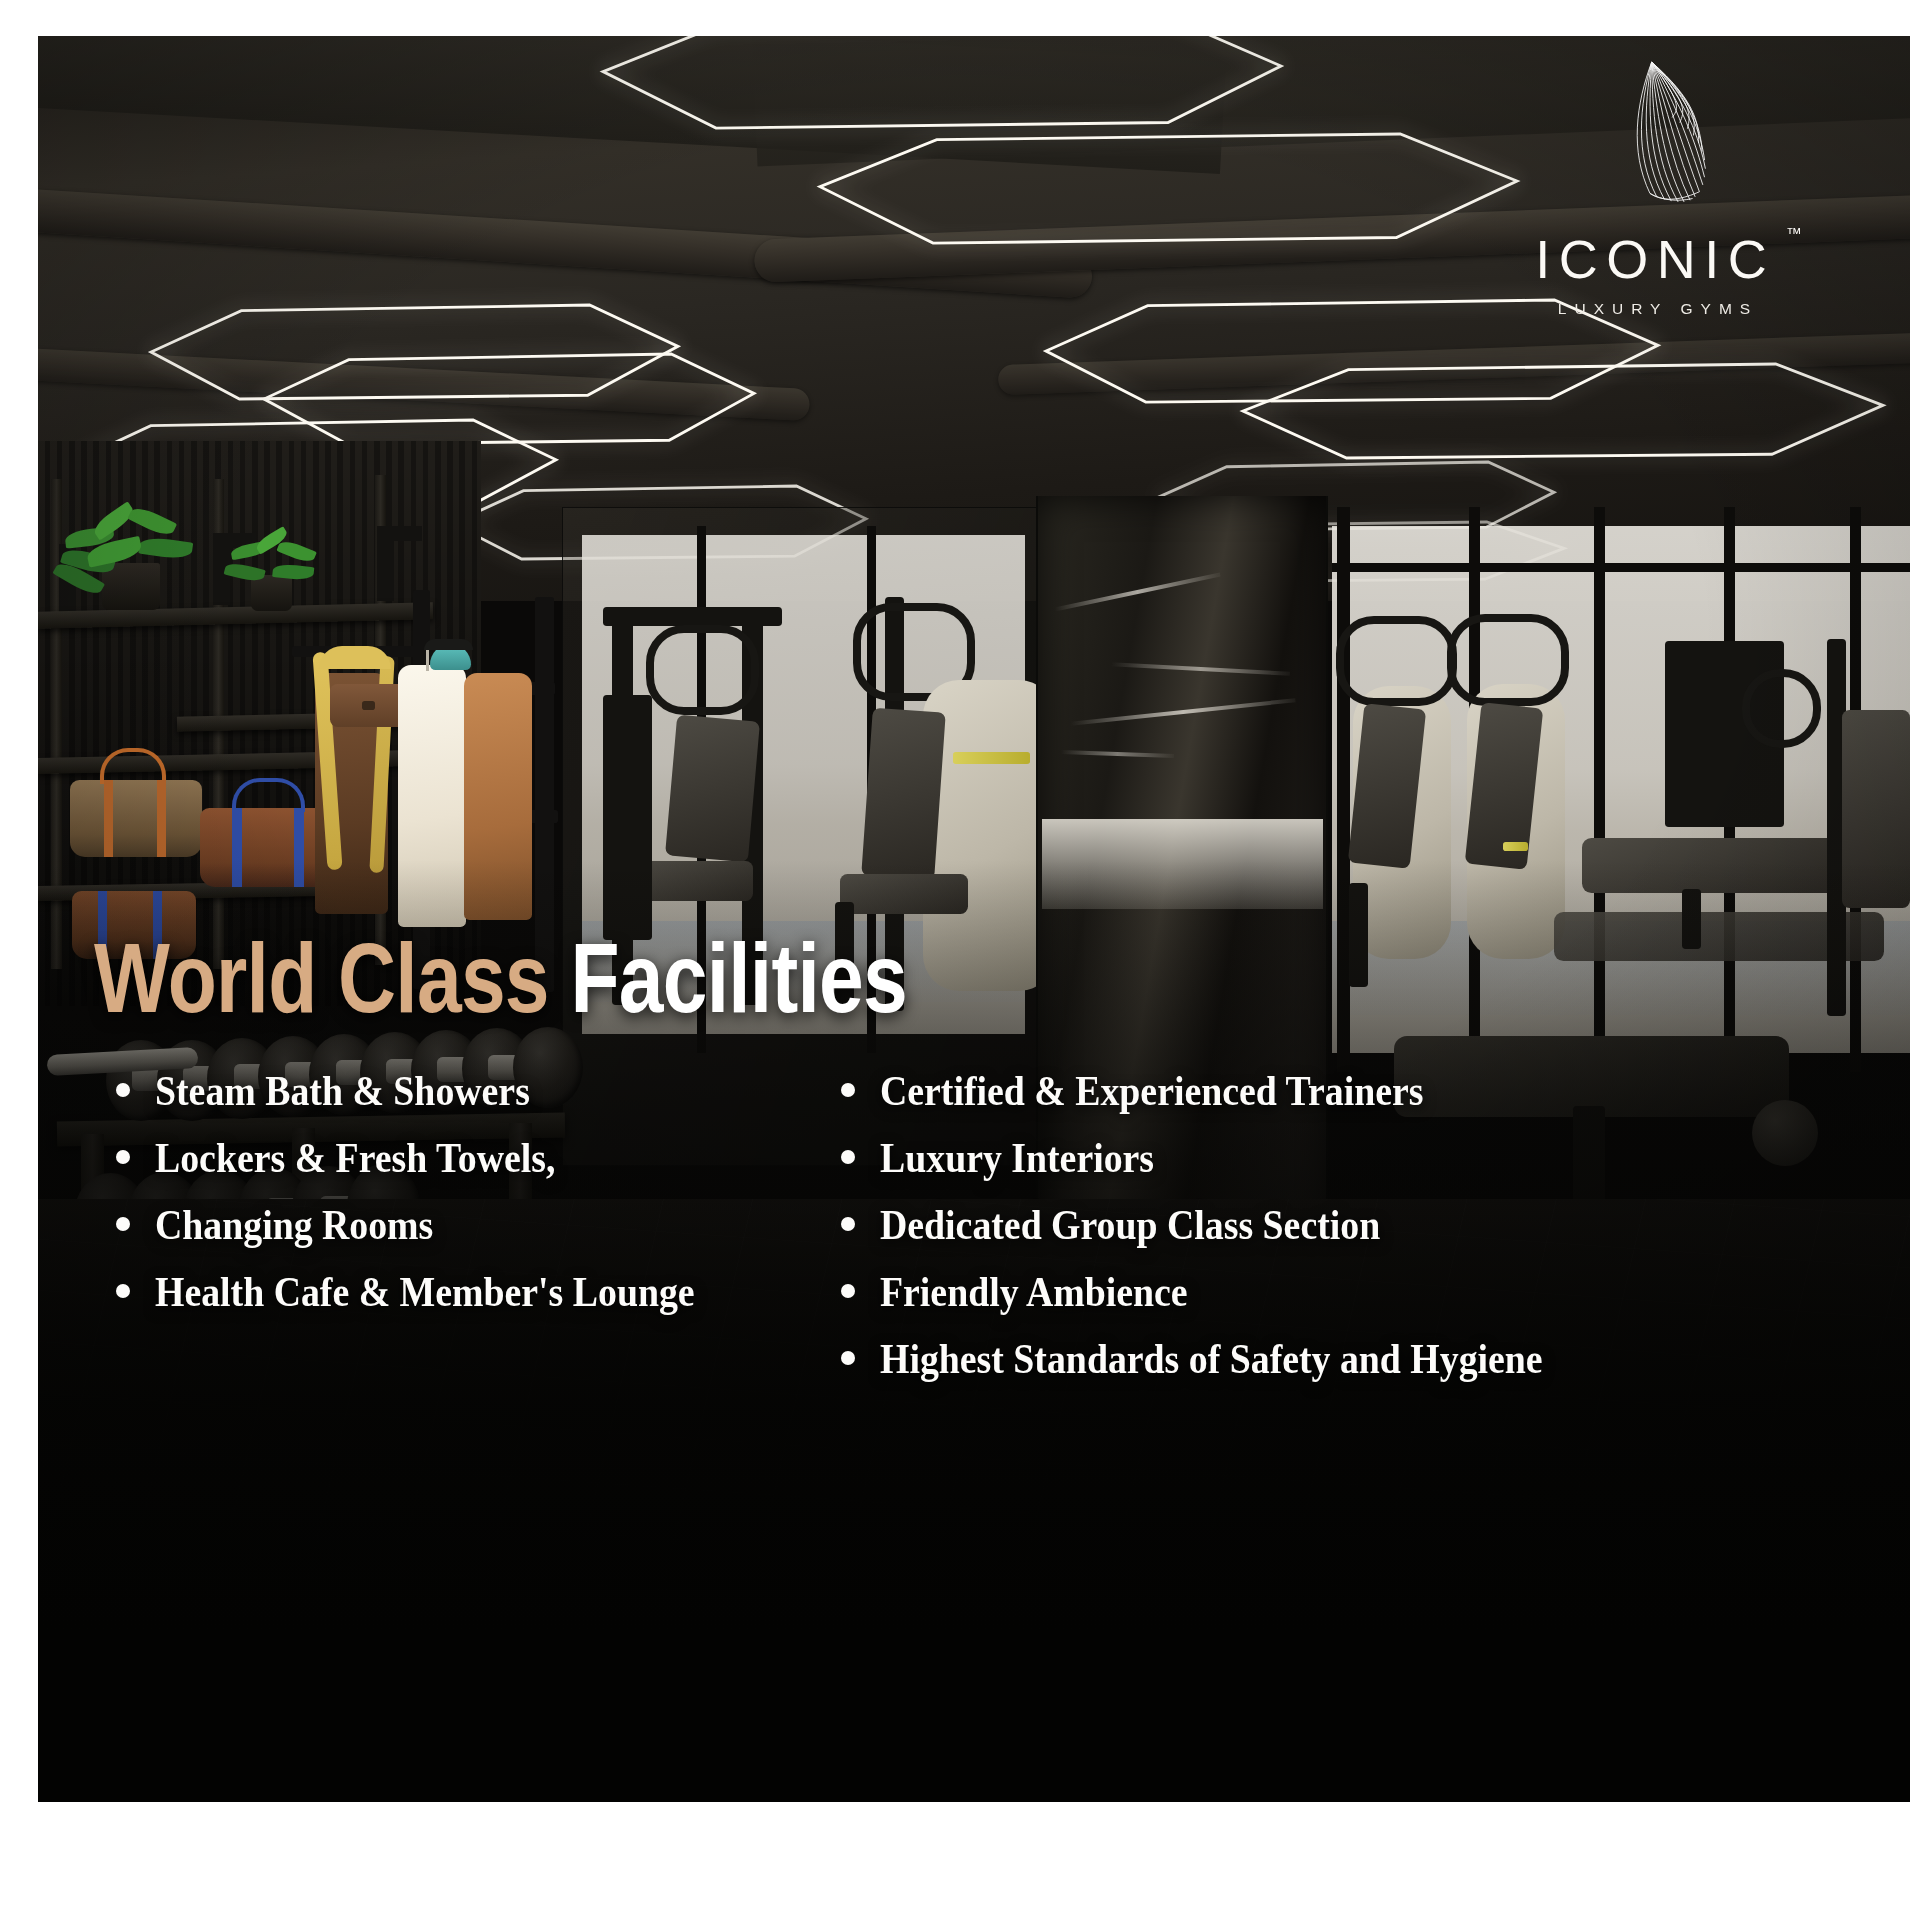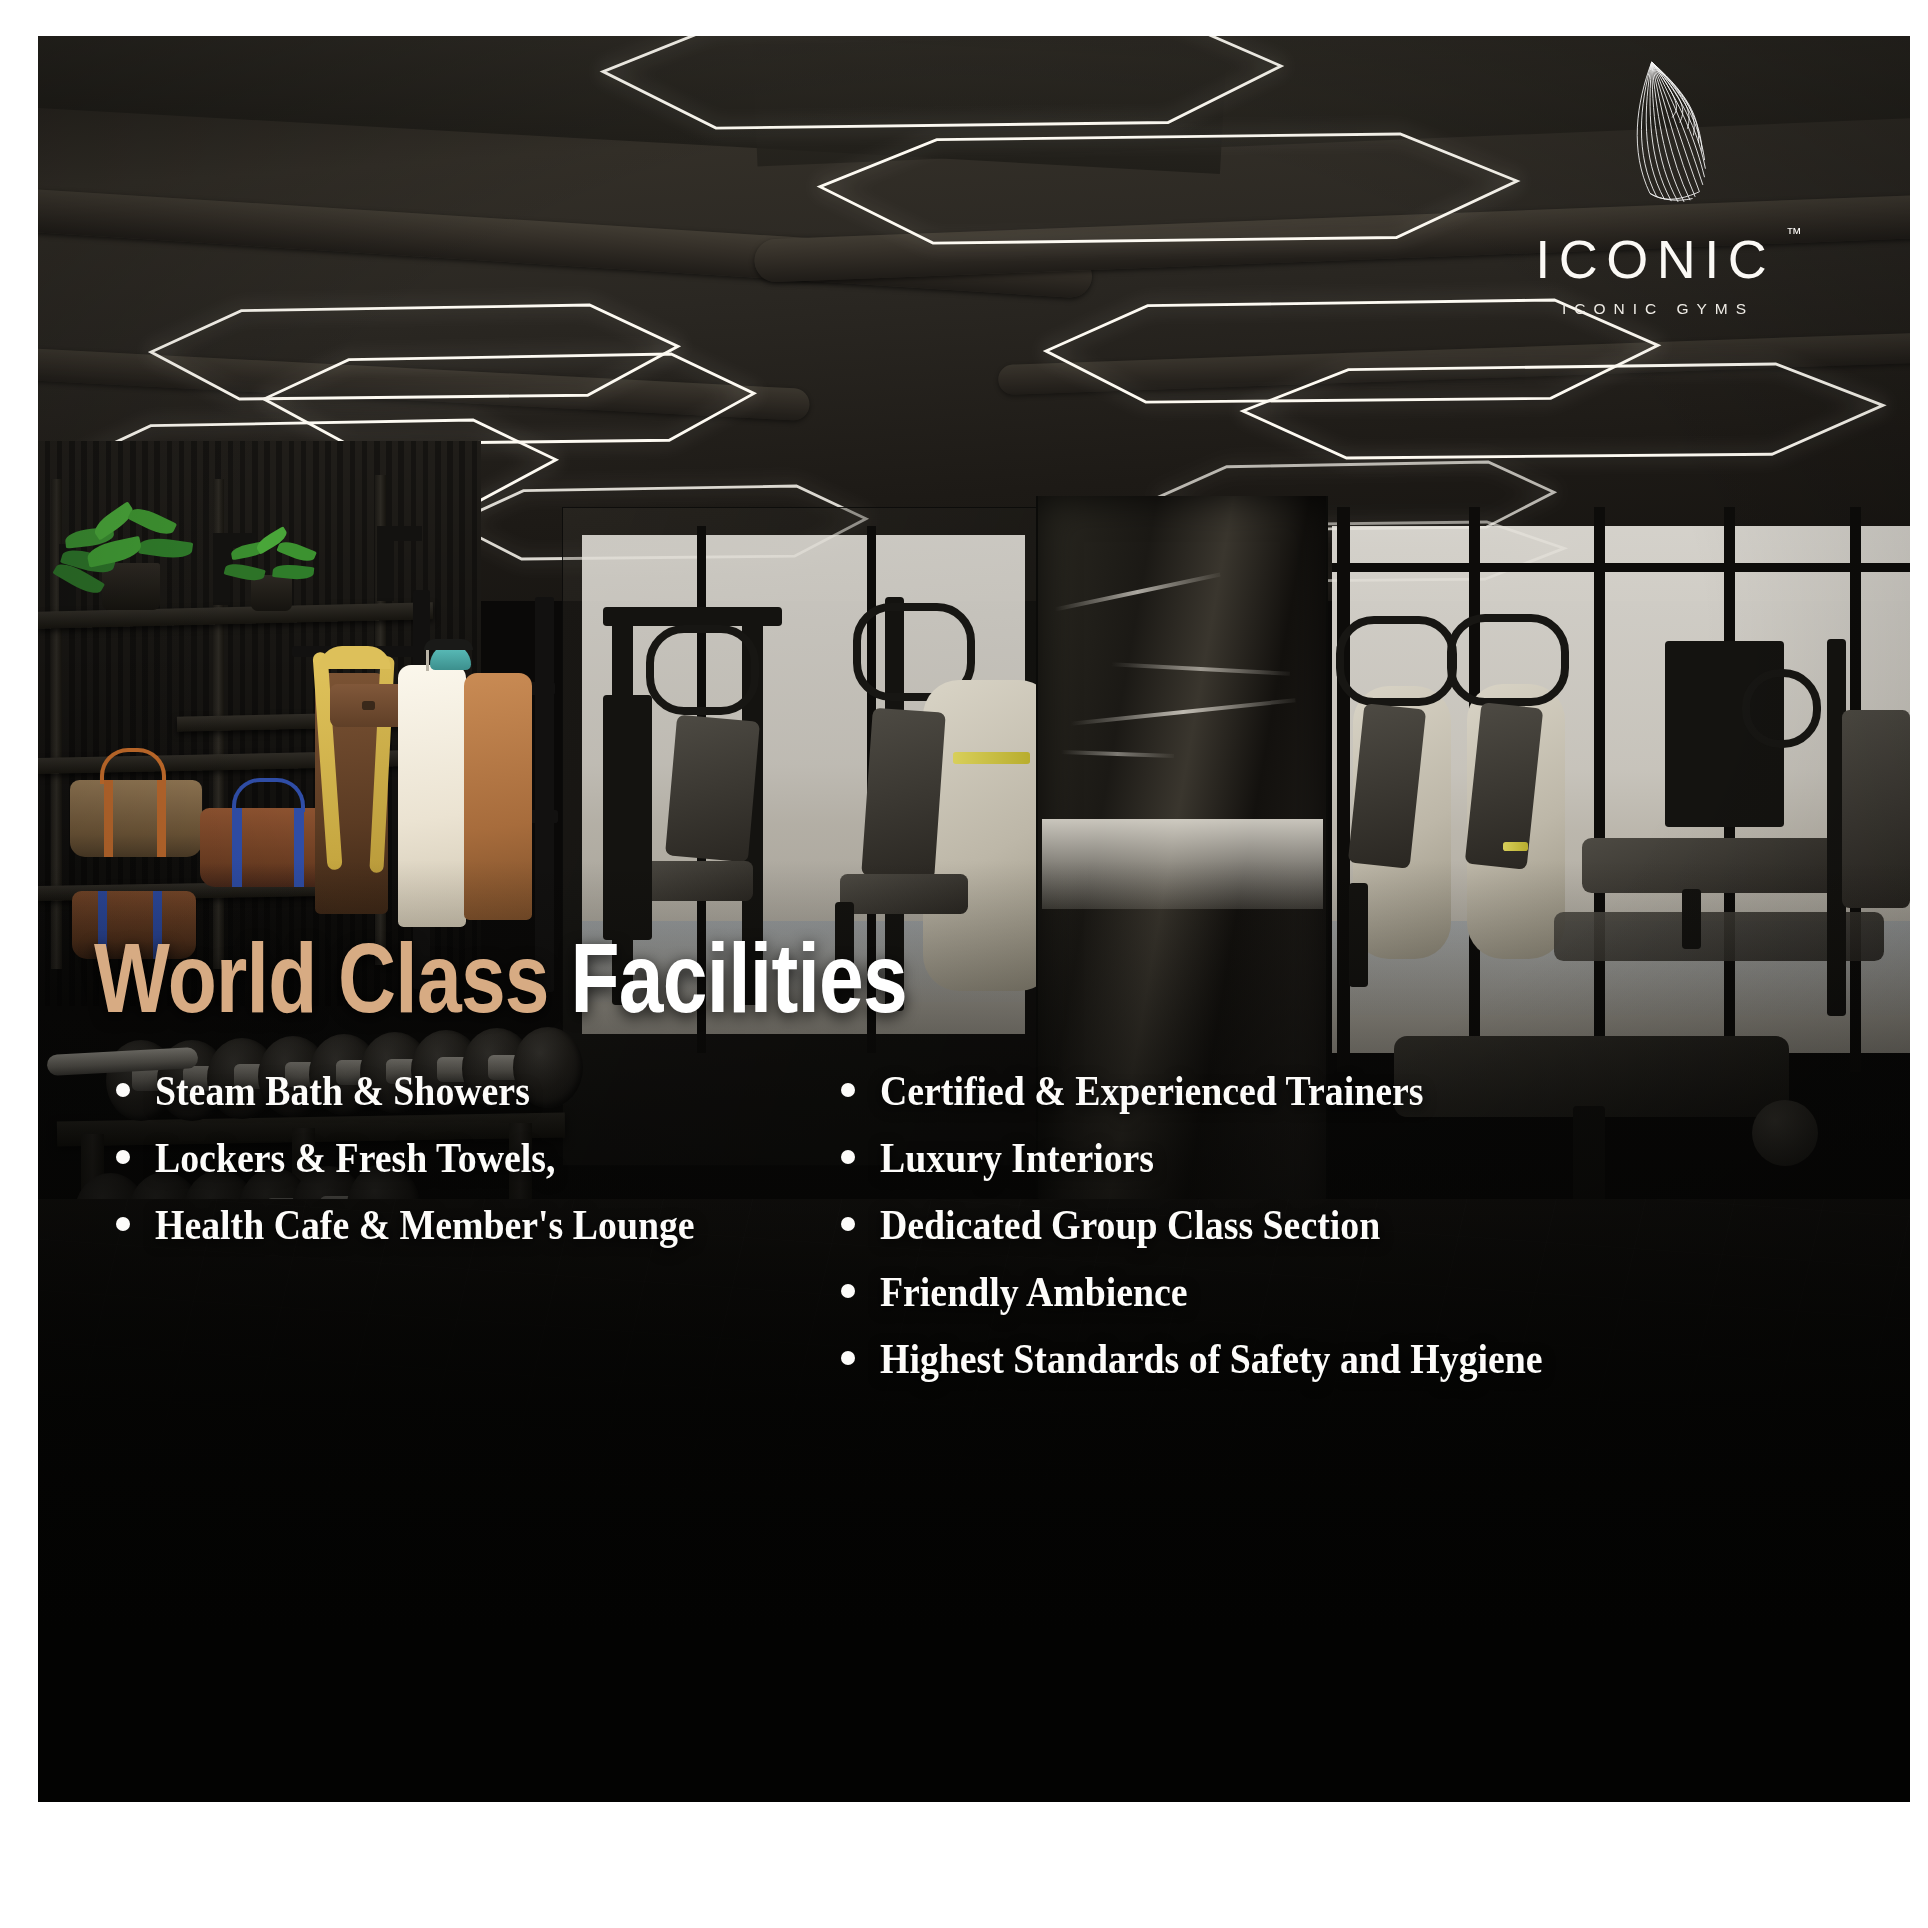--- a/index.html
+++ b/index.html
@@ -581,40 +581,44 @@
           <path d="M60 160 C 78 172, 100 166, 118 158"></path>
           <path d="M60 160 C 74 168, 92 170, 110 166"></path>
         </g>
       </svg>
     </span>
 
     <div class="wordmark">
       <span>ICONIC</span>
       <span class="tm">™</span>
     </div>
-    <div class="tagline">ICONIC GYMS</div>
+    <div class="tagline">LUXURY GYMS</div>
   </div>
 
   <h1 id="headline">
     <span class="accent">World Class</span><span>&nbsp;</span><span class="plain">Facilities</span>
   </h1>
 
   <div id="bullets">
 
     <div class="bullet-col left">
       <div class="bullet-row">
         <span class="bullet-dot"></span>
         <span class="bullet-text">Steam Bath &amp; Showers</span>
       </div>
       <div class="bullet-row">
         <span class="bullet-dot"></span>
         <span class="bullet-text">Lockers &amp; Fresh Towels,</span>
       </div>
       <div class="bullet-row">
         <span class="bullet-dot"></span>
+        <span class="bullet-text">Changing Rooms</span>
+      </div>
+      <div class="bullet-row">
+        <span class="bullet-dot"></span>
         <span class="bullet-text">Health Cafe &amp; Member's Lounge</span>
       </div>
     </div>
 
     <div class="bullet-col right">
       <div class="bullet-row">
         <span class="bullet-dot"></span>
         <span class="bullet-text">Certified &amp; Experienced Trainers</span>
       </div>
       <div class="bullet-row">

